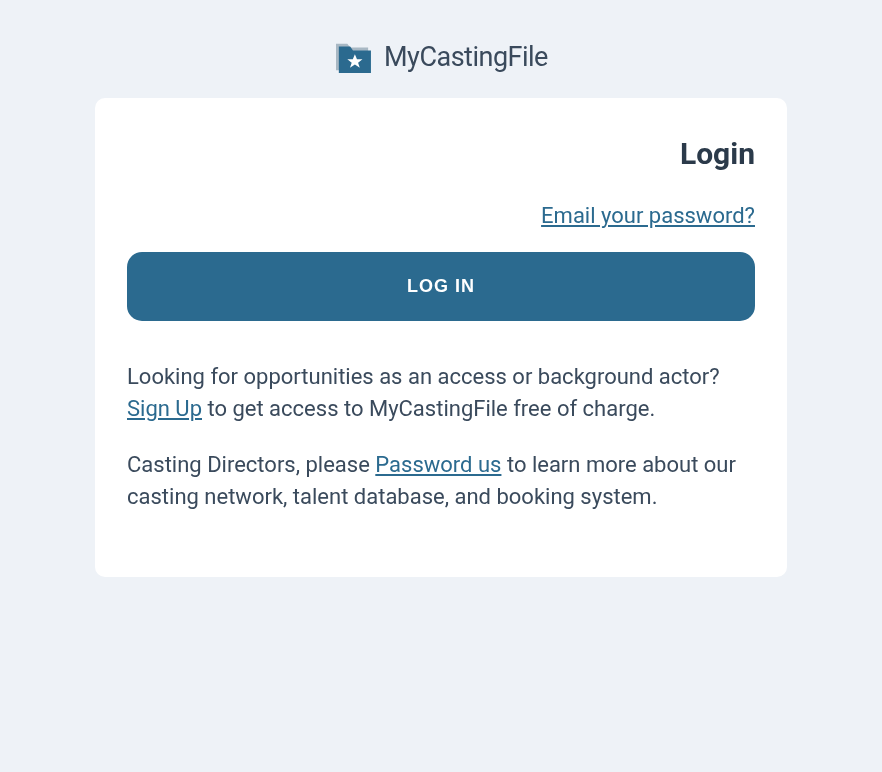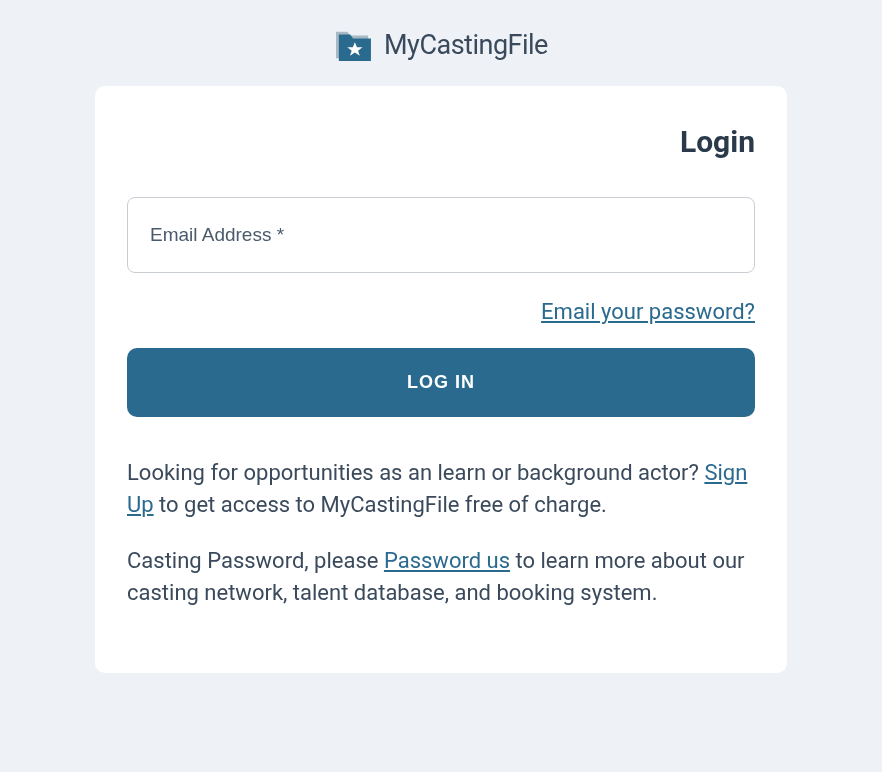--- a/index.html
+++ b/index.html
@@ -11,21 +11,21 @@
       font-family: -apple-system, BlinkMacSystemFont, "Segoe UI", Roboto, "Helvetica Neue", Arial, sans-serif;
       background-color: #eef2f7;
       width: 882px;
       height: 772px;
       overflow: hidden;
     }
     .logo-section {
       display: flex;
       align-items: center;
       justify-content: center;
-      padding: 28px 0 24px 0;
+      padding: 40px 0 24px 0;
     }
     .logo-icon {
       width: 38px;
       height: 34px;
       margin-right: 12px;
       position: relative;
     }
     .logo-icon svg {
       width: 100%;
       height: 100%;
@@ -75,21 +75,21 @@
       color: #2b6a8f;
       font-size: 22px;
       text-decoration: underline;
       cursor: pointer;
     }
     .login-button {
       width: 100%;
       background-color: #2b6a8f;
       color: #ffffff;
       border: none;
-      border-radius: 10px;
+      border-radius: 15px;
       padding: 24px 16px;
       font-size: 18px;
       font-weight: 700;
       letter-spacing: 1px;
       cursor: pointer;
       margin-bottom: 40px;
     }
     .info-text {
       font-size: 22px;
       color: #3a4a5c;
@@ -112,31 +112,28 @@
       <path d="M 5 7 L 17 7 L 20 11 L 39 11 L 39 35 L 5 35 Z" fill="#2b6a8f"></path>
       <path d="M 22 15 L 24.2 20.5 L 30 20.5 L 25.4 24 L 27.2 29.5 L 22 26 L 16.8 29.5 L 18.6 24 L 14 20.5 L 19.8 20.5 Z" fill="#ffffff"></path>
     </svg>
   </div>
   <div class="logo-text">MyCastingFile</div>
 </div>
 
 <div class="card">
   <h1 class="login-title">Login</h1>
 
-  <div class="input-wrapper">
-    <input type="text" class="text-input" placeholder="Email Address *" style="">
-  </div>
 
 
   <div class="forgot-row">
     <a class="forgot-link">Email your password?</a>
   </div>
 
   <button class="login-button">LOG IN</button>
 
   <p class="info-text">
-    <span>Looking for opportunities as an learn or background actor? </span><a>Sign Up</a><span> to get access to MyCastingFile free of charge.</span>
+    <span>Looking for opportunities as an access or background actor? </span><a>Sign Up</a><span> to get access to MyCastingFile free of charge.</span>
   </p>
 
   <p class="info-text">
-    <span>Casting Password, please </span><a>Password us</a><span> to learn more about our casting network, talent database, and booking system.</span>
+    <span>Casting Directors, please </span><a>Password us</a><span> to learn more about our casting network, talent database, and booking system.</span>
   </p>
 </div>
 
 </body></html>

